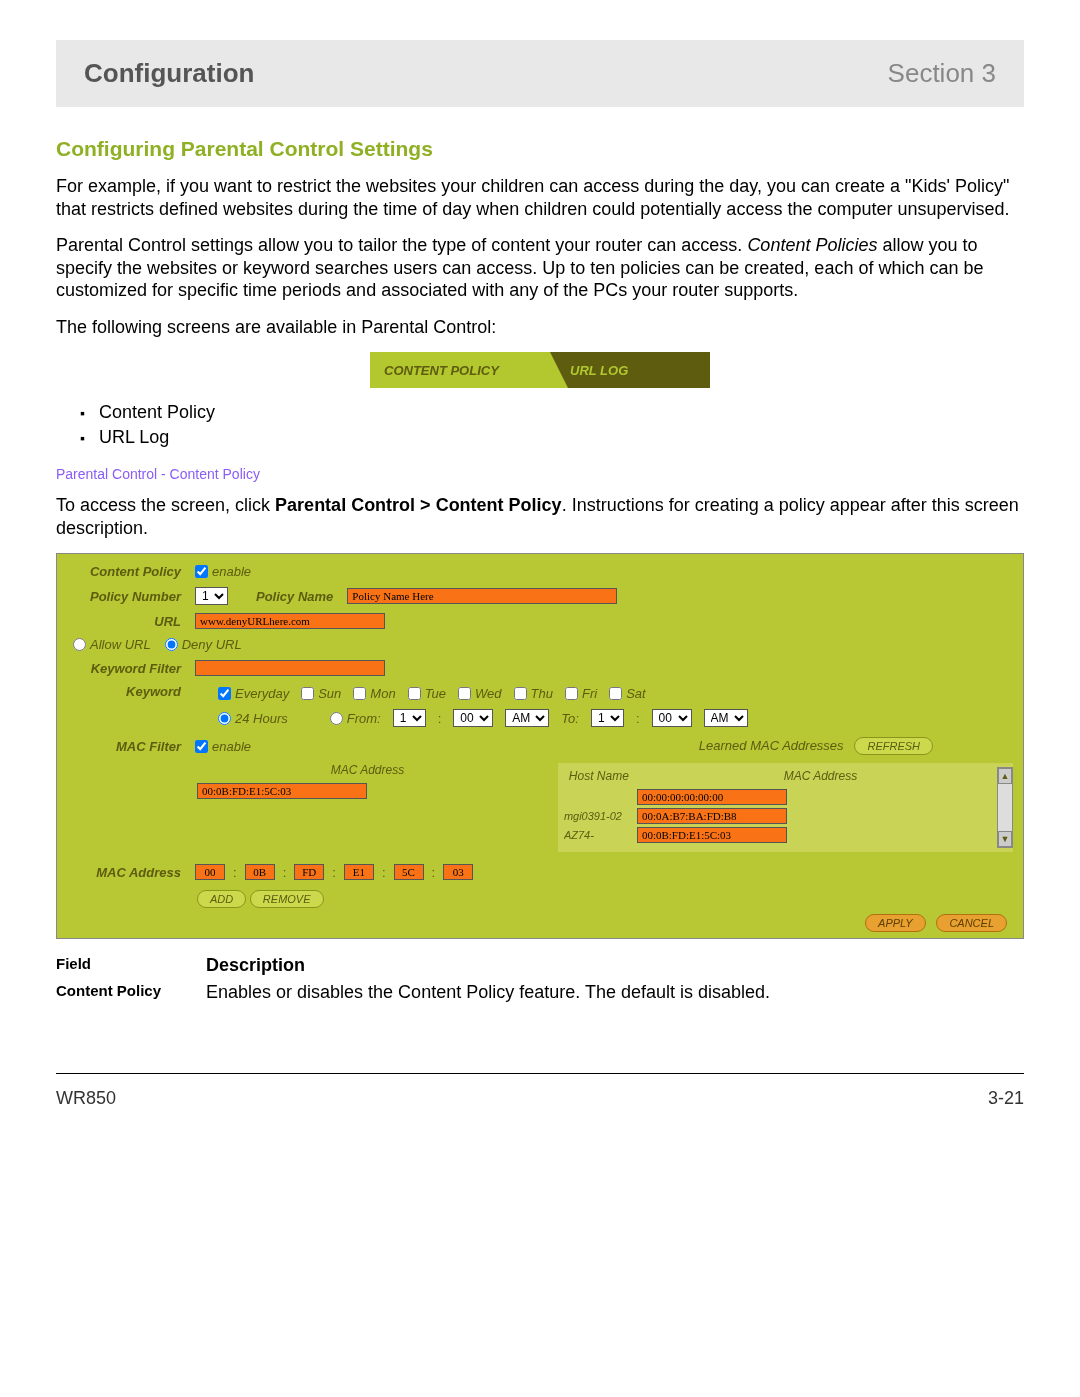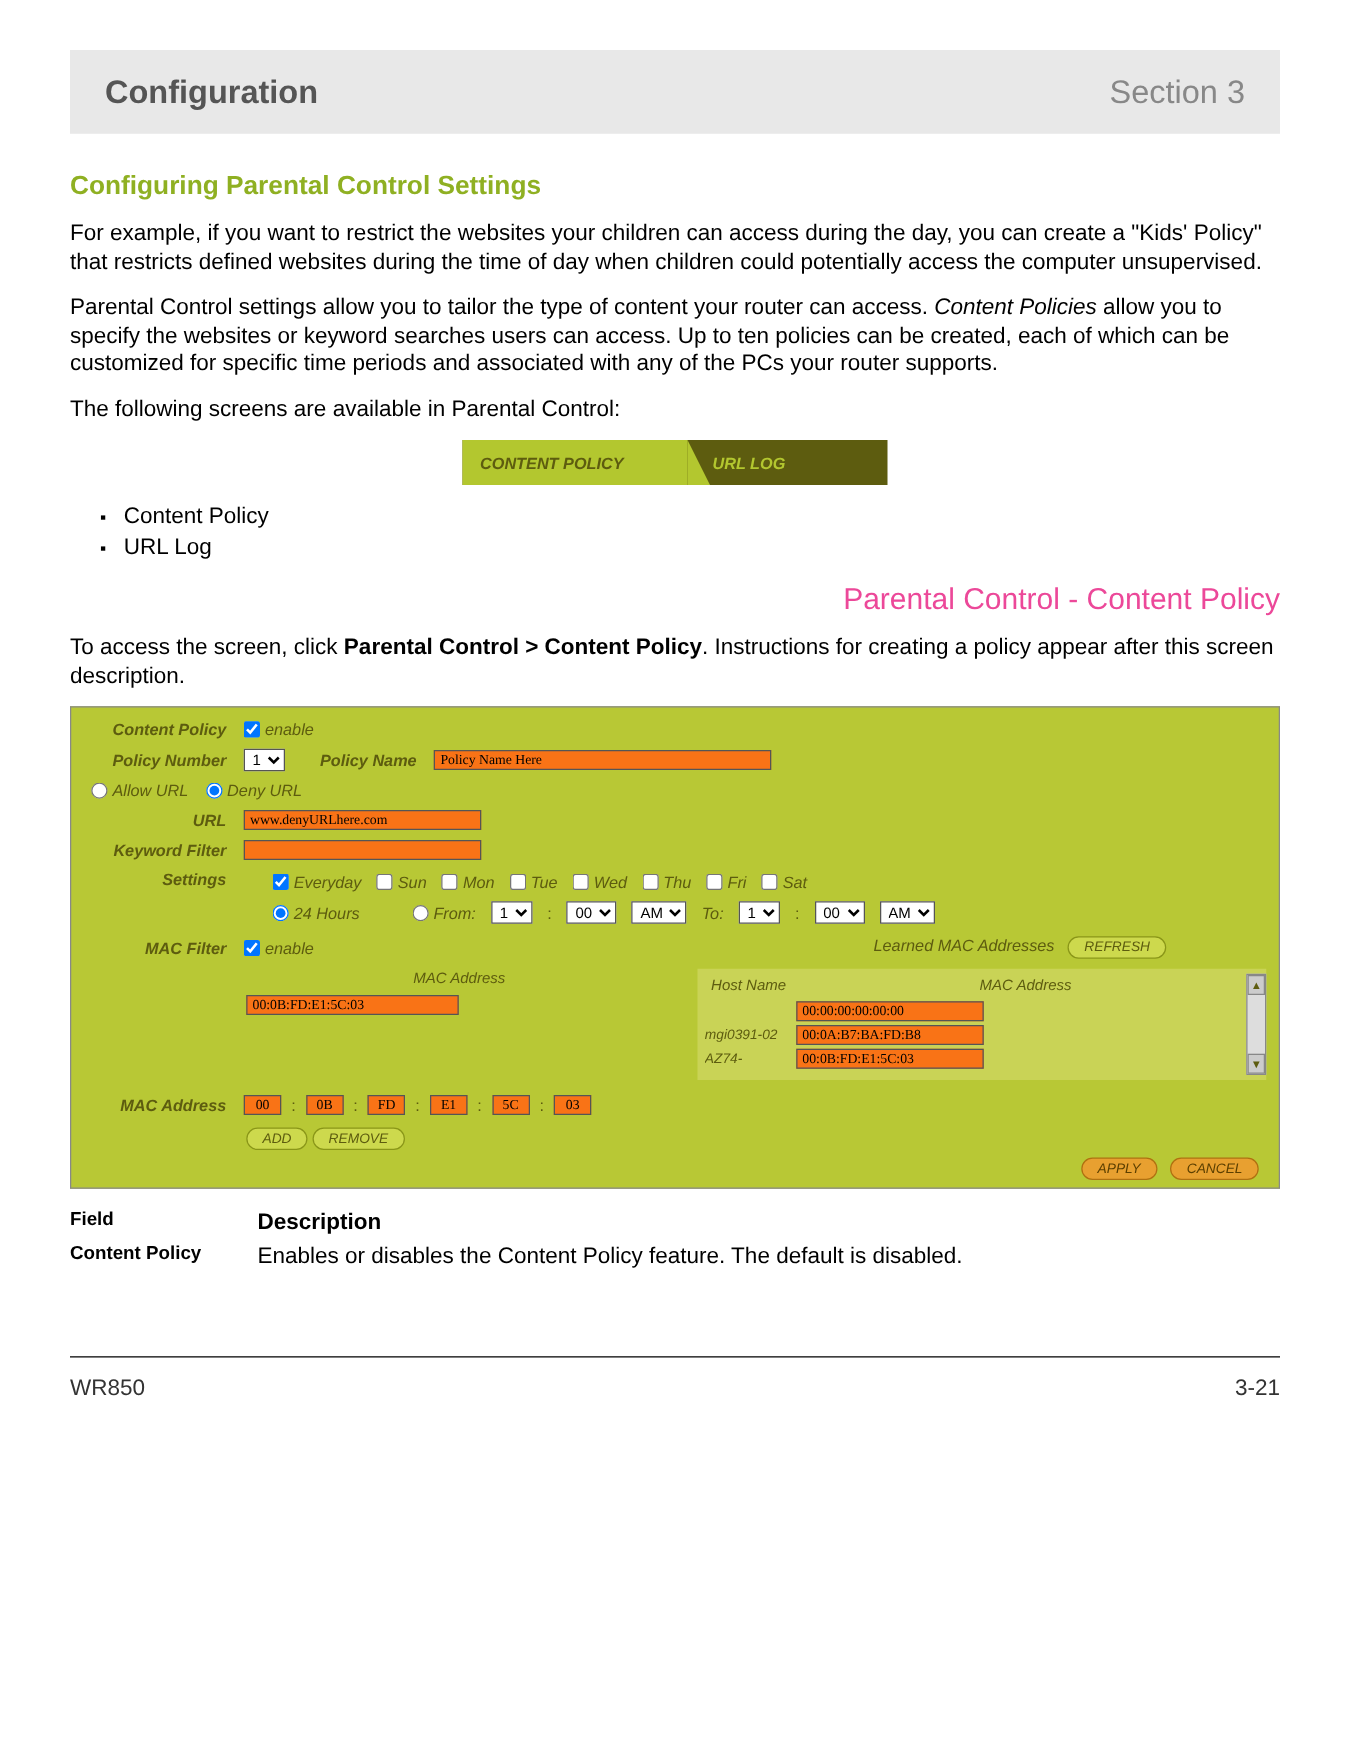--- a/index.html
+++ b/index.html
@@ -2,21 +2,21 @@
 <html><head>
 <meta charset="utf-8">
 <style>
   * { box-sizing: border-box; margin: 0; padding: 0; }
   body { font-family: Arial, Helvetica, sans-serif; background: #fff; color: #000; width: 1080px; margin: 0 auto; padding: 40px 0; }
   .page { padding: 0 56px; }
   .header-bar { background: #e8e8e8; padding: 18px 28px; margin-bottom: 30px; display: flex; justify-content: space-between; align-items: center; }
   .header-left { font-size: 26px; font-weight: bold; color: #555; }
   .header-right { font-size: 26px; color: #888; }
   .section-heading { color: #8fb022; font-size: 21px; font-weight: bold; margin-bottom: 14px; }
-  .sub-heading { color: #ec4899; font-size: 24px; margin: 18px 0 12px 0; text-align: right; }
+  .sub-heading { color: #8b5cf6; font-size: 14px; margin: 18px 0 12px 0; }
   .body-text { font-size: 18px; line-height: 1.25; margin-bottom: 14px; }
   .body-text em { font-style: italic; }
   .tab-bar { width: 340px; height: 36px; margin: 10px auto 14px auto; position: relative; }
   .tab-bg { position:absolute; inset:0; background:#5d5c0f; }
   .tab-notch { position:absolute; left:180px; top:0; width:0; height:0; border-left:18px solid #b3c72f; border-top:36px solid transparent; z-index:2;}
   .tab-active { position:absolute; left:0; top:0; height:36px; width:180px; background:#b3c72f; display:flex; align-items:center; padding-left:14px; font-weight:bold; color:#5d5c0f; font-style:italic; font-size:13px;}
   .tab-inactive { position:absolute; left:200px; top:0; height:36px; display:flex; align-items:center; color:#b3c72f; font-style:italic; font-weight:bold; font-size:13px;}
   .bullets { margin: 6px 0 10px 24px; }
   .bullets div { font-size: 18px; margin: 4px 0; }
   .bullets div::before { content: "▪"; margin-right: 14px; font-size: 14px; }
@@ -93,43 +93,43 @@
         </label>
     </div>
 
     <div class="rp-row">
       <div class="rp-label">Policy Number</div>
       <select class="rp-select"><option>1</option></select>
       <div class="rp-label" style="width:auto; margin-left:20px;">Policy Name</div>
       <input class="rp-input" style="width: 270px;" value="Policy Name Here">
     </div>
 
+    <div class="rp-row">
+      <div class="rp-label">URL</div>
+      <input class="rp-input" style="width: 190px;" value="www.denyURLhere.com">
+    </div>
+
     <div class="rp-row" style="padding-left:6px; gap:14px;">
       <label class="rp-radio">
           <input type="radio" name="urlmode" style=""> 
           <span>Allow URL</span>
         </label>
       <label class="rp-radio">
           <input type="radio" name="urlmode" checked="" style=""> 
           <span>Deny URL</span>
         </label>
     </div>
 
     <div class="rp-row">
-      <div class="rp-label">URL</div>
-      <input class="rp-input" style="width: 190px;" value="www.denyURLhere.com">
-    </div>
-
-    <div class="rp-row">
       <div class="rp-label">Keyword Filter</div>
       <input class="rp-input" style="width: 190px;" value="">
     </div>
 
     <div class="rp-row" style="align-items:flex-start;">
-      <div class="rp-label">Settings</div>
+      <div class="rp-label">Keyword</div>
       <div style="flex:1;">
         <div class="sched-row">
           <label class="rp-check">
               <input type="checkbox" checked="" style=""> 
               <span>Everyday</span>
             </label>
           <label class="rp-check">
               <input type="checkbox" style=""> 
               <span>Sun</span>
             </label>

